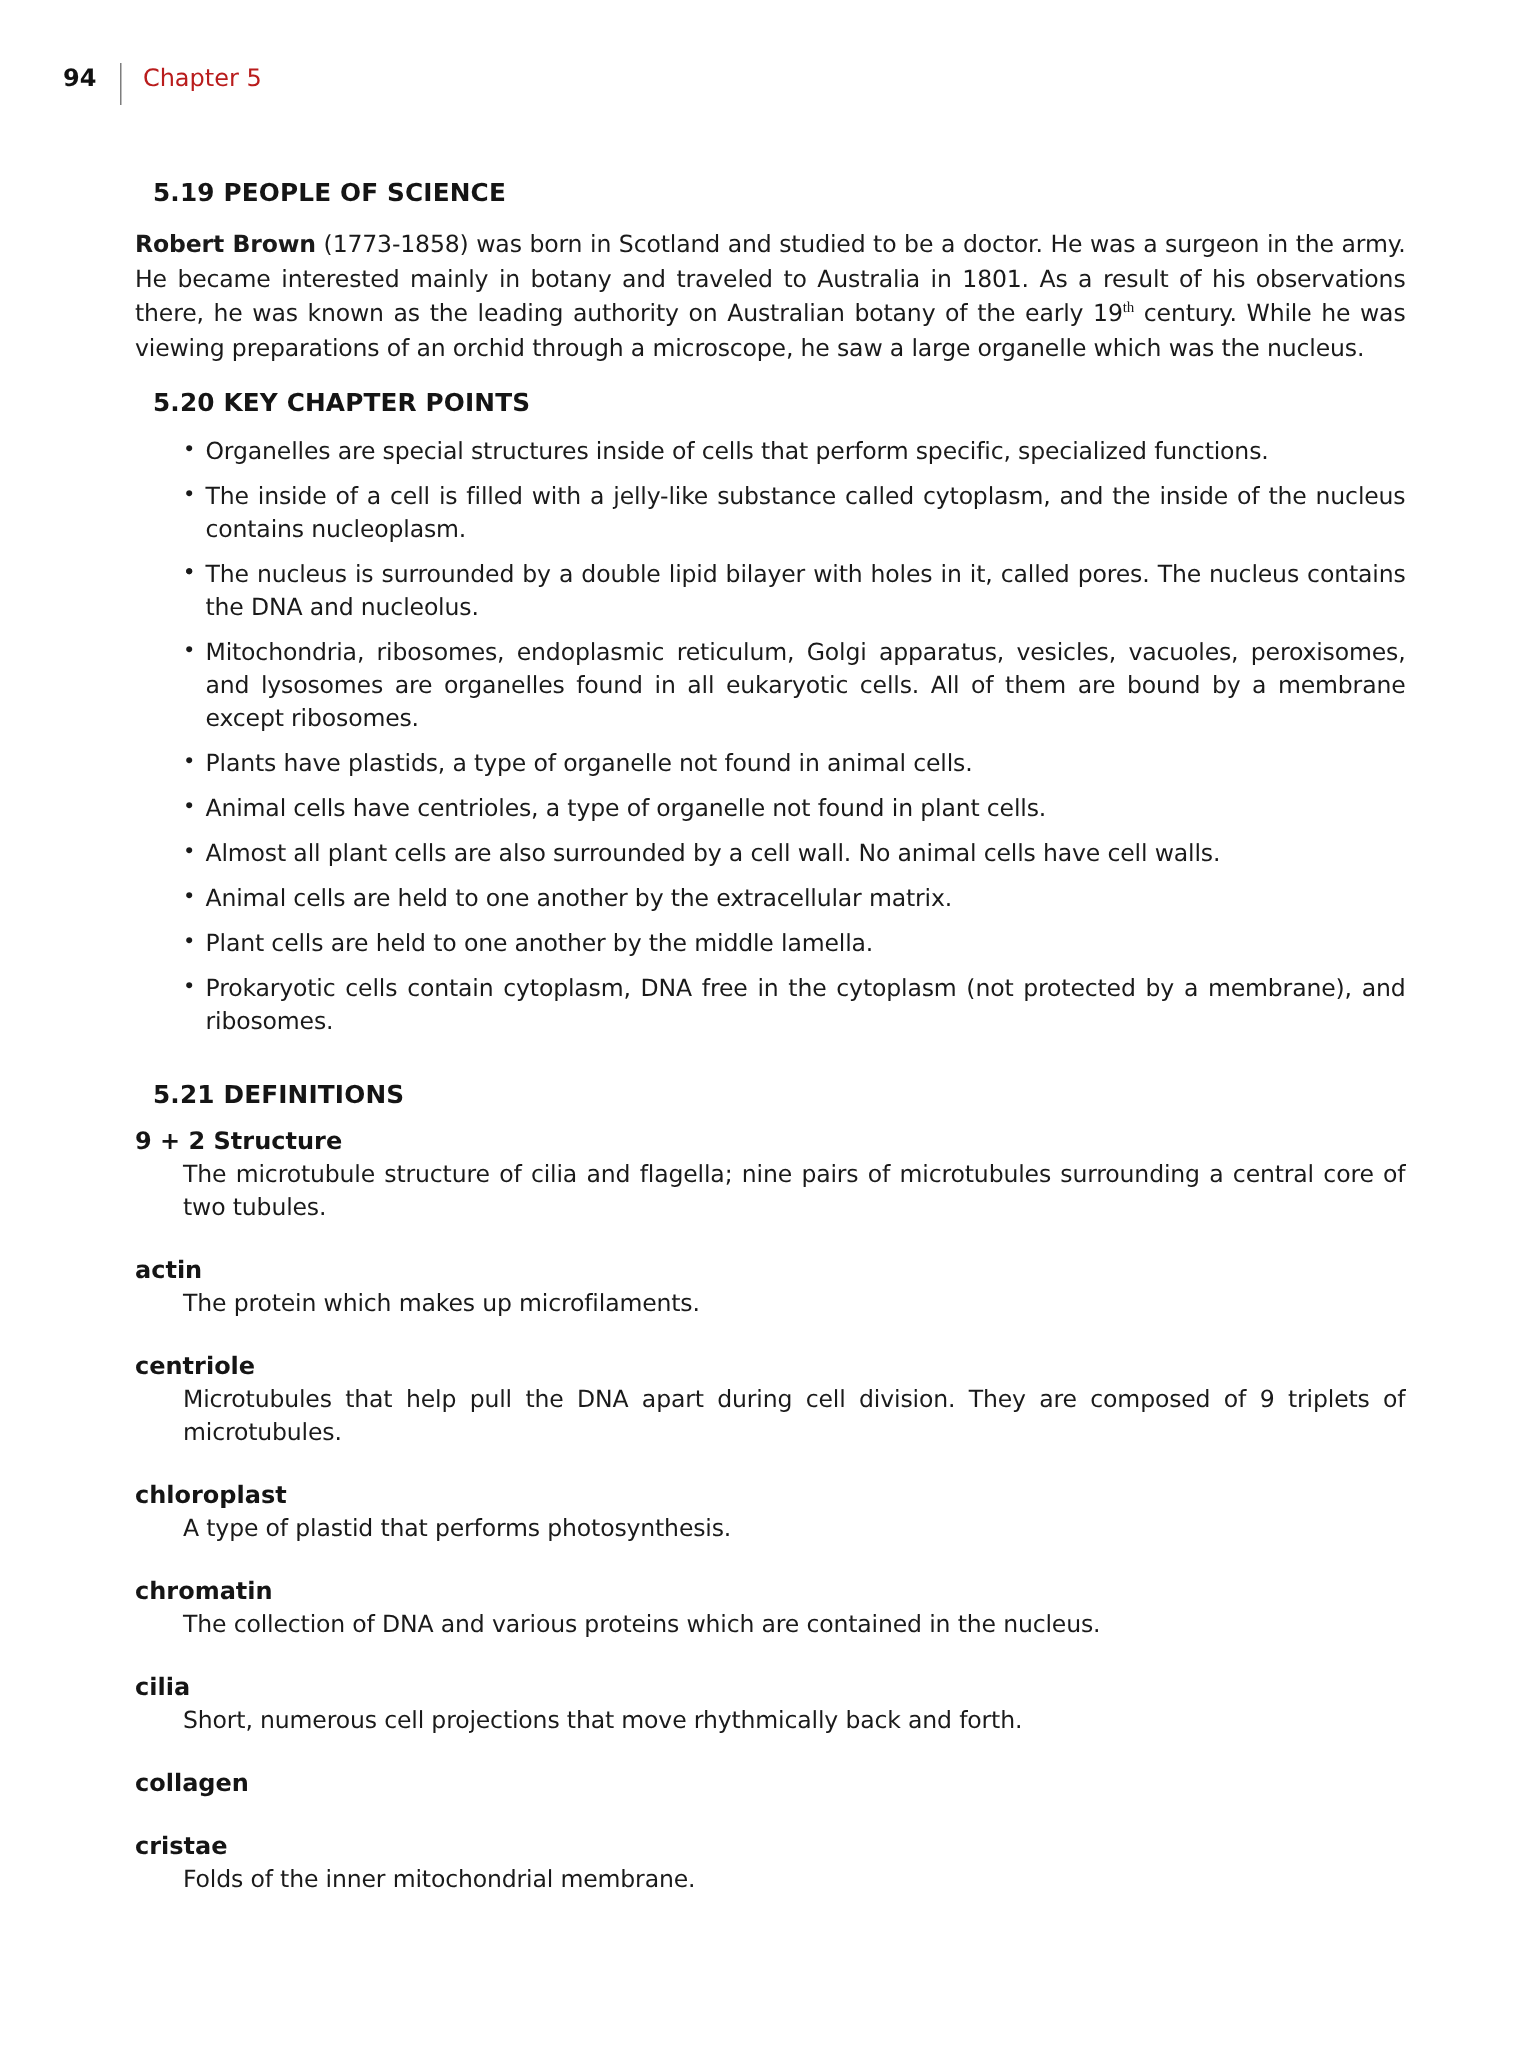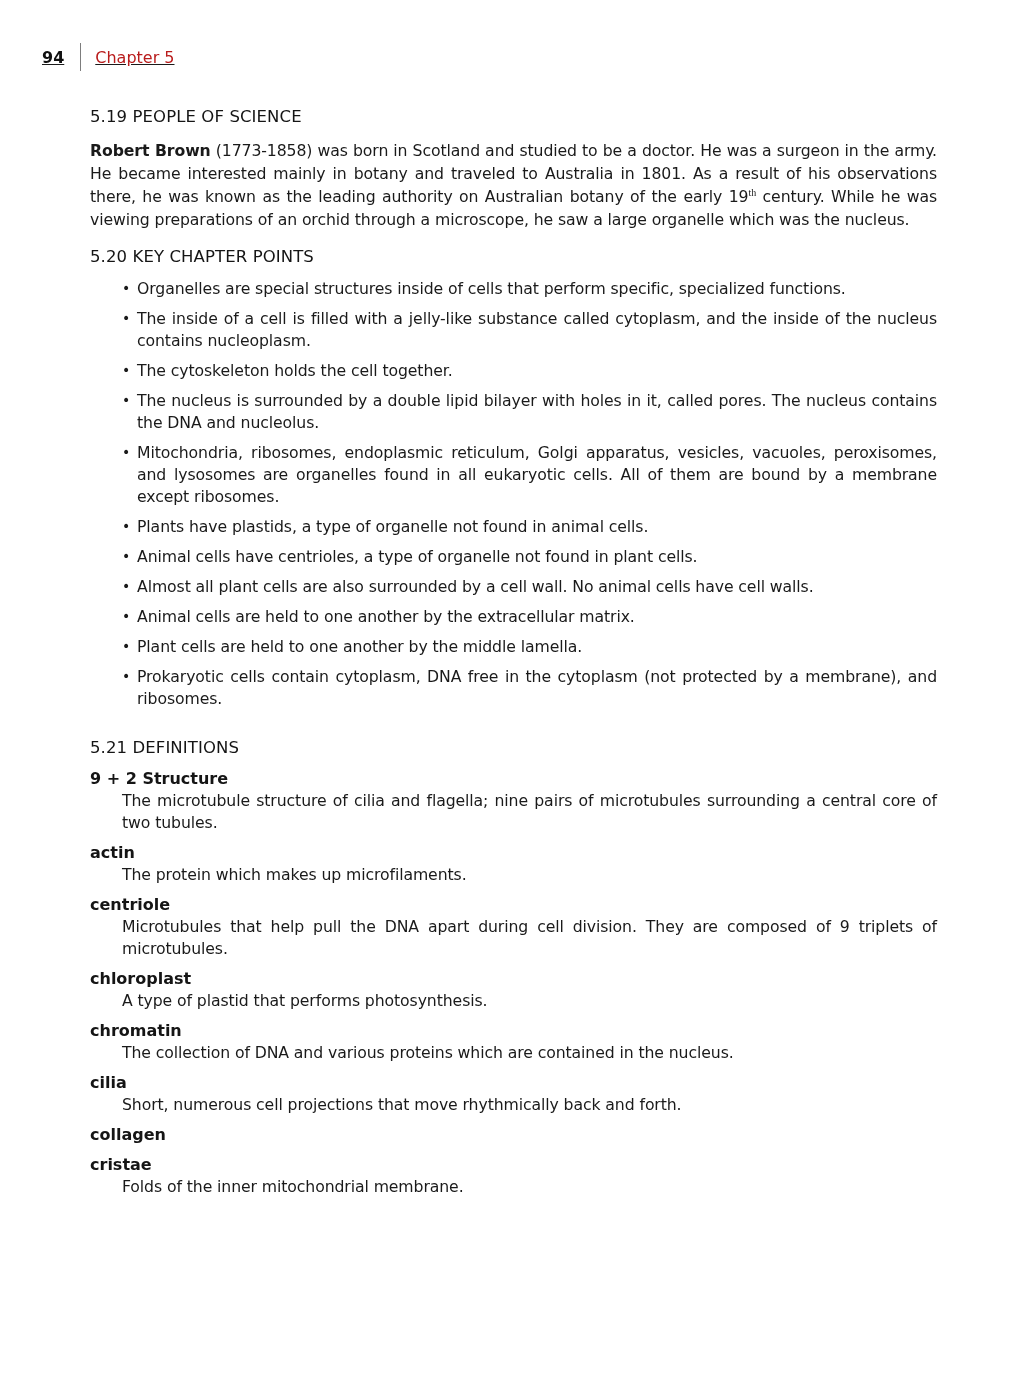--- a/index.html
+++ b/index.html
@@ -10,44 +10,42 @@
     background: #ffffff;
     font-family: "DejaVu Sans", "Liberation Sans", sans-serif;
     color: #1a1a1a;
     overflow: hidden;
   }
   .page-header {
     position: absolute;
     top: 42px;
     left: 42px;
     display: flex;
-    align-items: center;
     height: 30px;
-    text-decoration: underline;
   }
   .page-number { font-weight: 700; font-size: 16px; color: #111; }
   .header-divider {
     width: 1px;
     height: 28px;
     background: #7d7d7d;
     margin: 0 14px 0 16px;
   }
   .chapter-label { font-size: 16px; color: #b91c1c; }
 
   .content {
     position: absolute;
     left: 90px;
     top: 106px;
     width: 847px;
   }
   .heading {
     font-size: 16.5px;
-    font-weight: 400;
+    font-weight: 700;
     line-height: 22px;
-    margin: 0;
+    margin: 12px;
     letter-spacing: 0.1px;
     color: #151515;
   }
   .h519 { margin-bottom: 11px; }
   .lead-para {
     font-size: 15.7px;
     line-height: 23px;
     margin: 0 0 15px 0;
     text-align: justify;
     letter-spacing: -0.1px;
@@ -70,21 +68,21 @@
     left: 32px;
     top: -1px;
     font-size: 14px;
   }
   .h521 { margin-top: 27px; margin-bottom: 0; }
   .defs { margin: 0; }
   .defs dt {
     font-size: 16px;
     font-weight: 700;
     line-height: 22px;
-    margin-top: 8px;
+    margin-top: 20px;
     color: #151515;
   }
   .defs dt.first { margin-top: 9px; }
   .defs dd {
     margin: 0 0 0 32px;
     font-size: 15.7px;
     line-height: 22px;
     text-align: justify;
     letter-spacing: -0.1px;
   }
@@ -104,21 +102,21 @@
 
     <h2 class="heading h519">5.19 PEOPLE OF SCIENCE</h2>
 
     <p class="lead-para"><span class="lead-bold">Robert Brown</span><span> (1773-1858) was born in Scotland and studied to be a doctor. He was a surgeon in the army. He became interested mainly in botany and traveled to Australia in 1801. As a result of his observations there, he was known as the leading authority on Australian botany of the early 19</span><sup>th</sup><span> century. While he was viewing preparations of an orchid through a microscope, he saw a large organelle which was the nucleus.</span></p>
 
     <h2 class="heading h520">5.20 KEY CHAPTER POINTS</h2>
 
     <ul class="bullets">
       <li><span class="bullet-dot">•</span><span>Organelles are special structures inside of cells that perform specific, specialized functions.</span></li>
       <li><span class="bullet-dot">•</span><span>The inside of a cell is filled with a jelly-like substance called cytoplasm, and the inside of the nucleus contains nucleoplasm.</span></li>
-      <li><span class="bullet-dot">•</span><span>The cytoskeleton holds the cell together.</span></li>
+      <li><span class="bullet-dot">•</span></li>
       <li><span class="bullet-dot">•</span><span>The nucleus is surrounded by a double lipid bilayer with holes in it, called pores. The nucleus contains the DNA and nucleolus.</span></li>
       <li><span class="bullet-dot">•</span><span>Mitochondria, ribosomes, endoplasmic reticulum, Golgi apparatus, vesicles, vacuoles, peroxisomes, and lysosomes are organelles found in all eukaryotic cells. All of them are bound by a membrane except ribosomes.</span></li>
       <li><span class="bullet-dot">•</span><span>Plants have plastids, a type of organelle not found in animal cells.</span></li>
       <li><span class="bullet-dot">•</span><span>Animal cells have centrioles, a type of organelle not found in plant cells.</span></li>
       <li><span class="bullet-dot">•</span><span>Almost all plant cells are also surrounded by a cell wall. No animal cells have cell walls.</span></li>
       <li><span class="bullet-dot">•</span><span>Animal cells are held to one another by the extracellular matrix.</span></li>
       <li><span class="bullet-dot">•</span><span>Plant cells are held to one another by the middle lamella.</span></li>
       <li><span class="bullet-dot">•</span><span>Prokaryotic cells contain cytoplasm, DNA free in the cytoplasm (not protected by a membrane), and ribosomes.</span></li>
     </ul>
 

